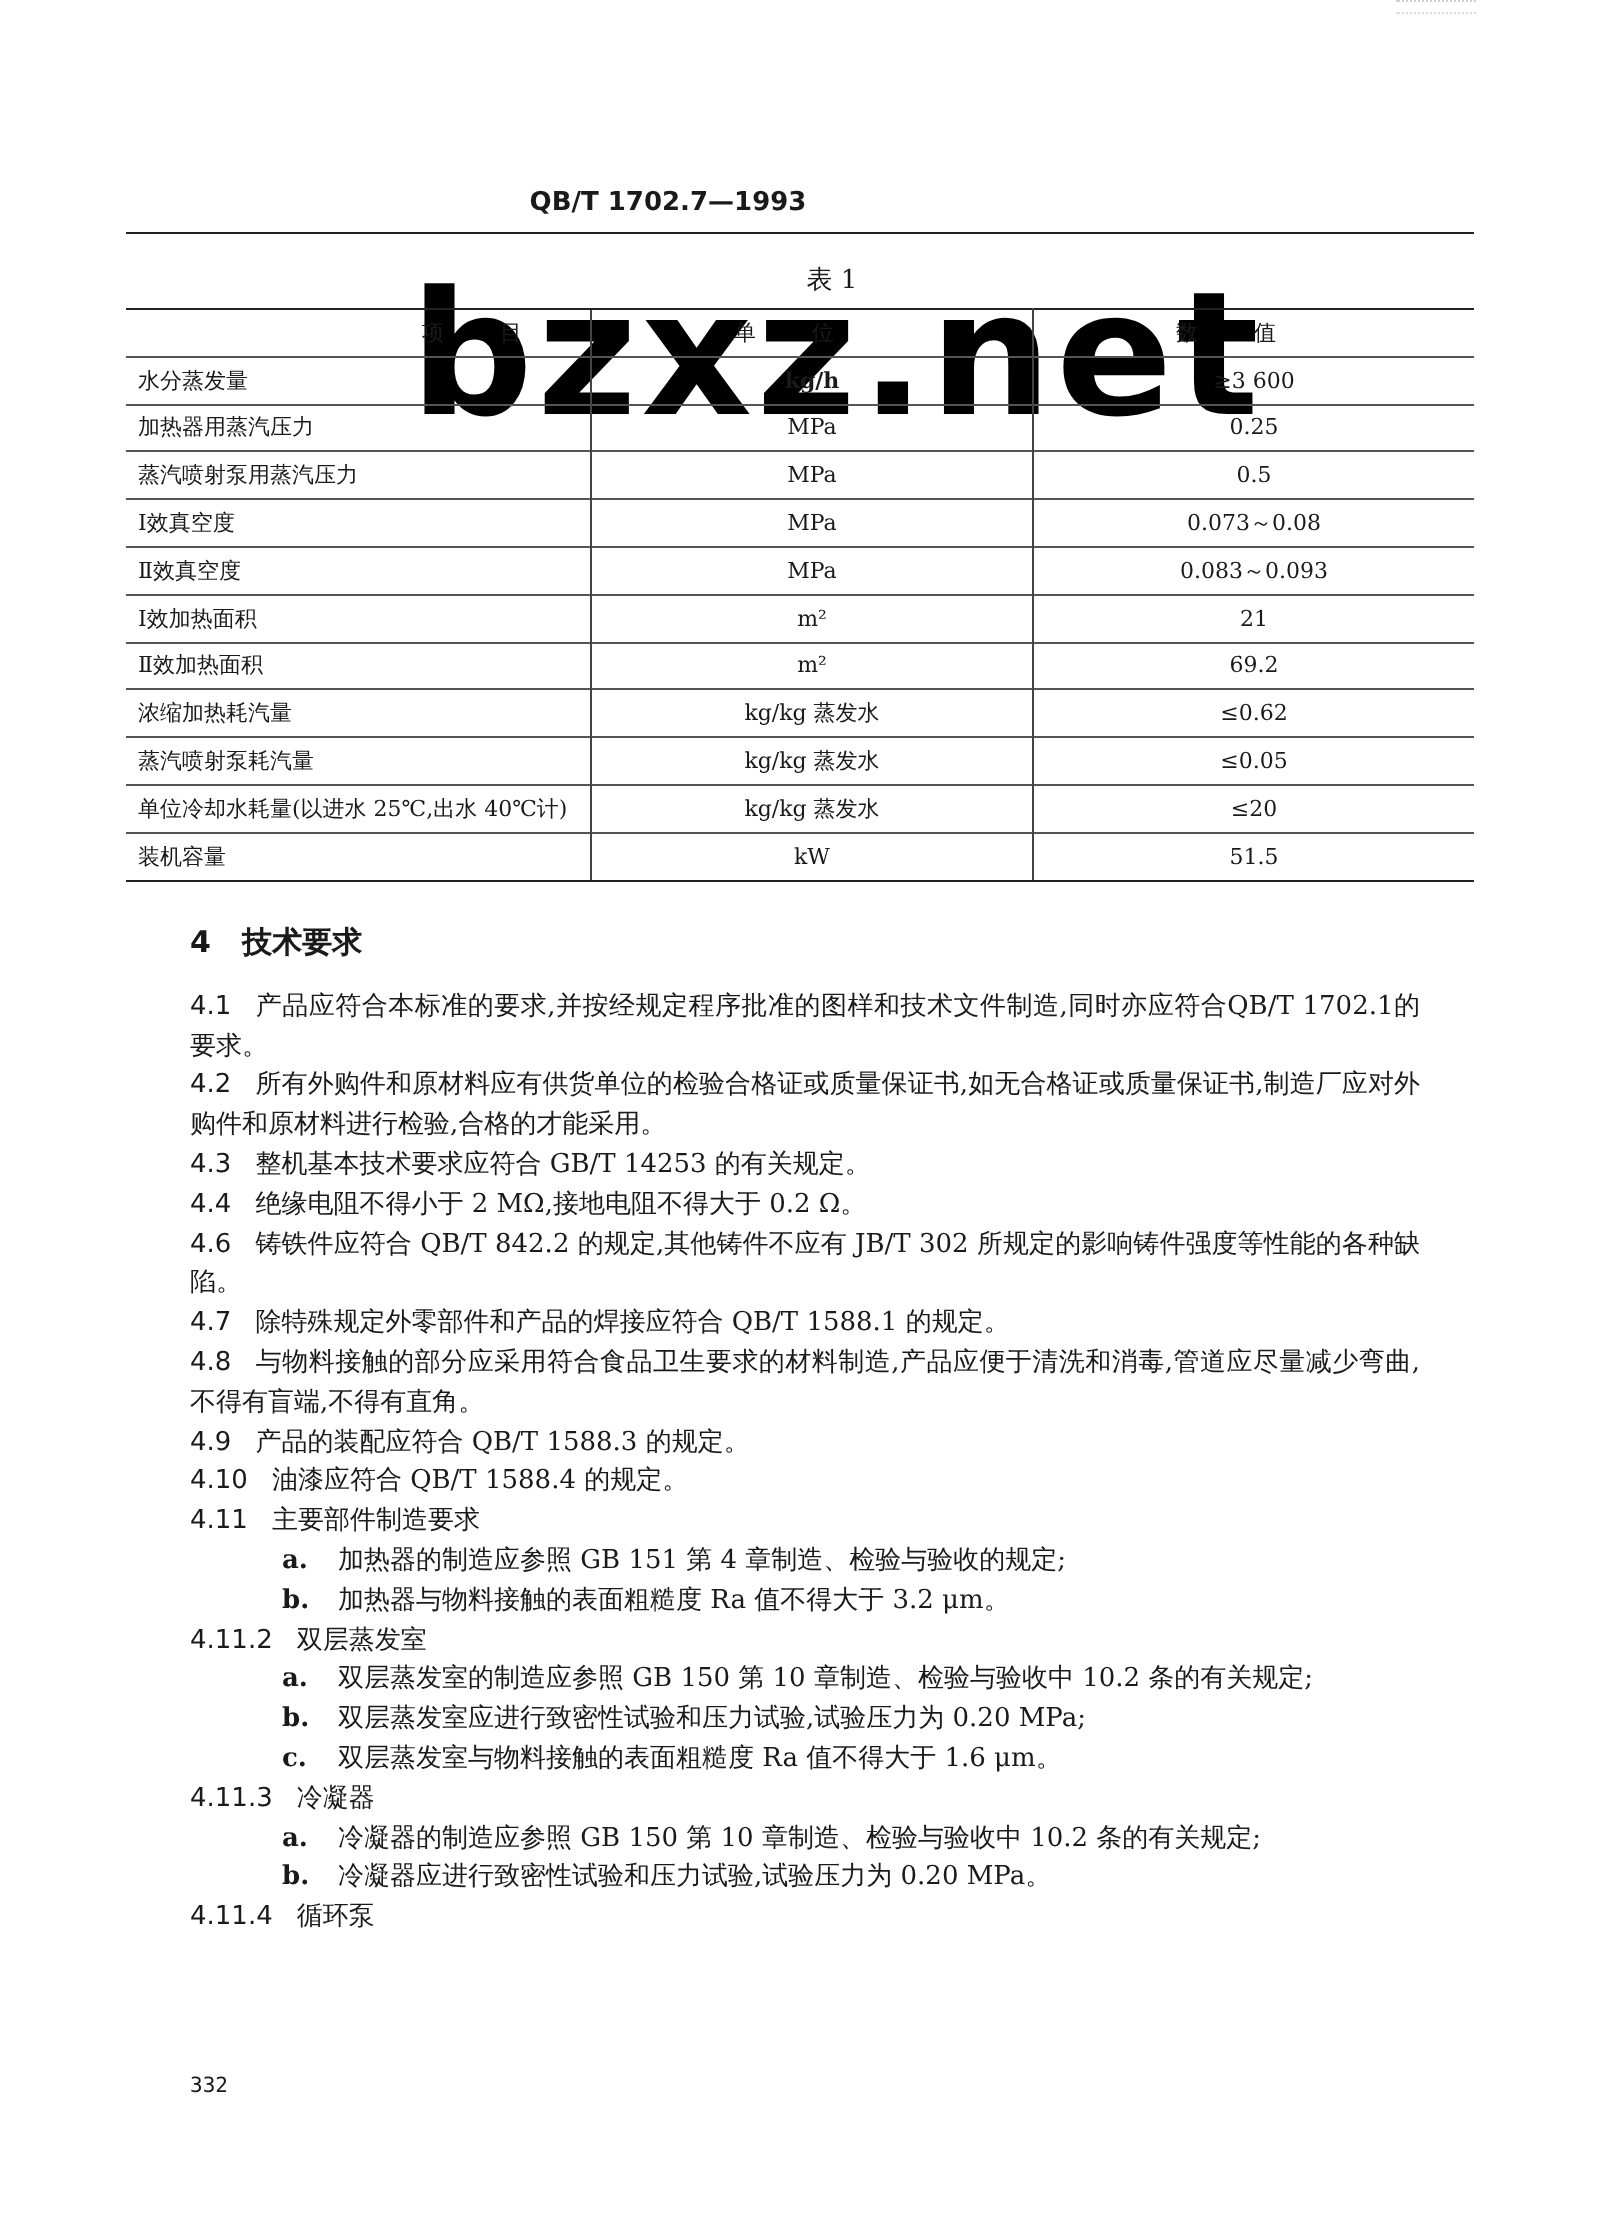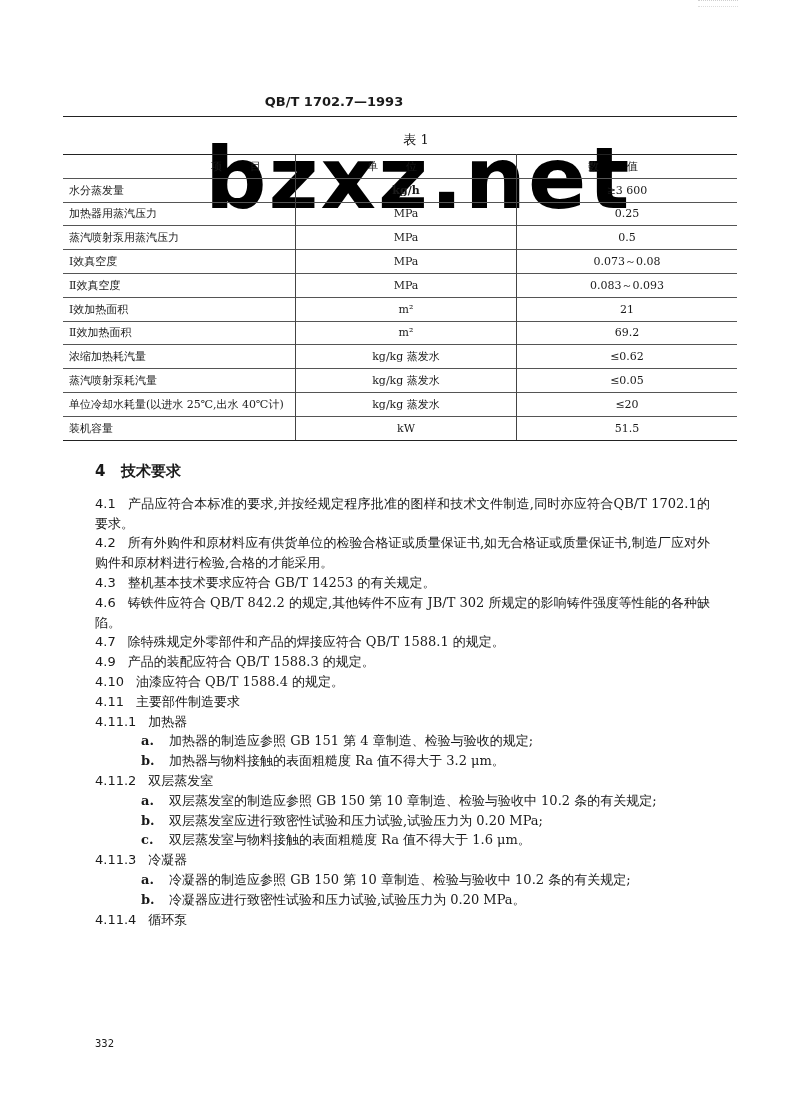--- a/index.html
+++ b/index.html
@@ -107,27 +107,28 @@
   </table>
 
 <div class="body-text">
   <div class="sec-title">
     <span>4</span>&nbsp;&nbsp;&nbsp;<span>技术要求</span>
   </div>
 
   <p class="p"><span class="num">4.1</span><span>产品应符合本标准的要求,并按经规定程序批准的图样和技术文件制造,同时亦应符合QB/T 1702.1的要求。</span></p>
   <p class="p"><span class="num">4.2</span><span>所有外购件和原材料应有供货单位的检验合格证或质量保证书,如无合格证或质量保证书,制造厂应对外购件和原材料进行检验,合格的才能采用。</span></p>
   <p class="p"><span class="num">4.3</span><span>整机基本技术要求应符合 GB/T 14253 的有关规定。</span></p>
+  <p class="p"><span class="num">4.4</span><span>绝缘电阻不得小于 2 MΩ,接地电阻不得大于 0.2 Ω。</span></p>
   <p class="p"><span class="num">4.6</span><span>铸铁件应符合 QB/T 842.2 的规定,其他铸件不应有 JB/T 302 所规定的影响铸件强度等性能的各种缺陷。</span></p>
   <p class="p"><span class="num">4.7</span><span>除特殊规定外零部件和产品的焊接应符合 QB/T 1588.1 的规定。</span></p>
+  <p class="p"><span class="num">4.8</span><span>与物料接触的部分应采用符合食品卫生要求的材料制造,产品应便于清洗和消毒,管道应尽量减少弯曲,不得有盲端,不得有直角。</span></p>
   <p class="p"><span class="num">4.9</span><span>产品的装配应符合 QB/T 1588.3 的规定。</span></p>
   <p class="p"><span class="num">4.10</span><span>油漆应符合 QB/T 1588.4 的规定。</span></p>
   <p class="p"><span class="num">4.11</span><span>主要部件制造要求</span></p>
 
-  <p class="p"><span class="num">4.11.1</span><span>加热器</span></p>
   <p class="p item"><span class="lbl">a.</span><span>加热器的制造应参照 GB 151 第 4 章制造、检验与验收的规定;</span></p>
   <p class="p item"><span class="lbl">b.</span><span>加热器与物料接触的表面粗糙度 Ra 值不得大于 3.2 μm。</span></p>
 
   <p class="p"><span class="num">4.11.2</span><span>双层蒸发室</span></p>
   <p class="p item"><span class="lbl">a.</span><span>双层蒸发室的制造应参照 GB 150 第 10 章制造、检验与验收中 10.2 条的有关规定;</span></p>
   <p class="p item"><span class="lbl">b.</span><span>双层蒸发室应进行致密性试验和压力试验,试验压力为 0.20 MPa;</span></p>
   <p class="p item"><span class="lbl">c.</span><span>双层蒸发室与物料接触的表面粗糙度 Ra 值不得大于 1.6 μm。</span></p>
 
   <p class="p"><span class="num">4.11.3</span><span>冷凝器</span></p>
   <p class="p item"><span class="lbl">a.</span><span>冷凝器的制造应参照 GB 150 第 10 章制造、检验与验收中 10.2 条的有关规定;</span></p>

